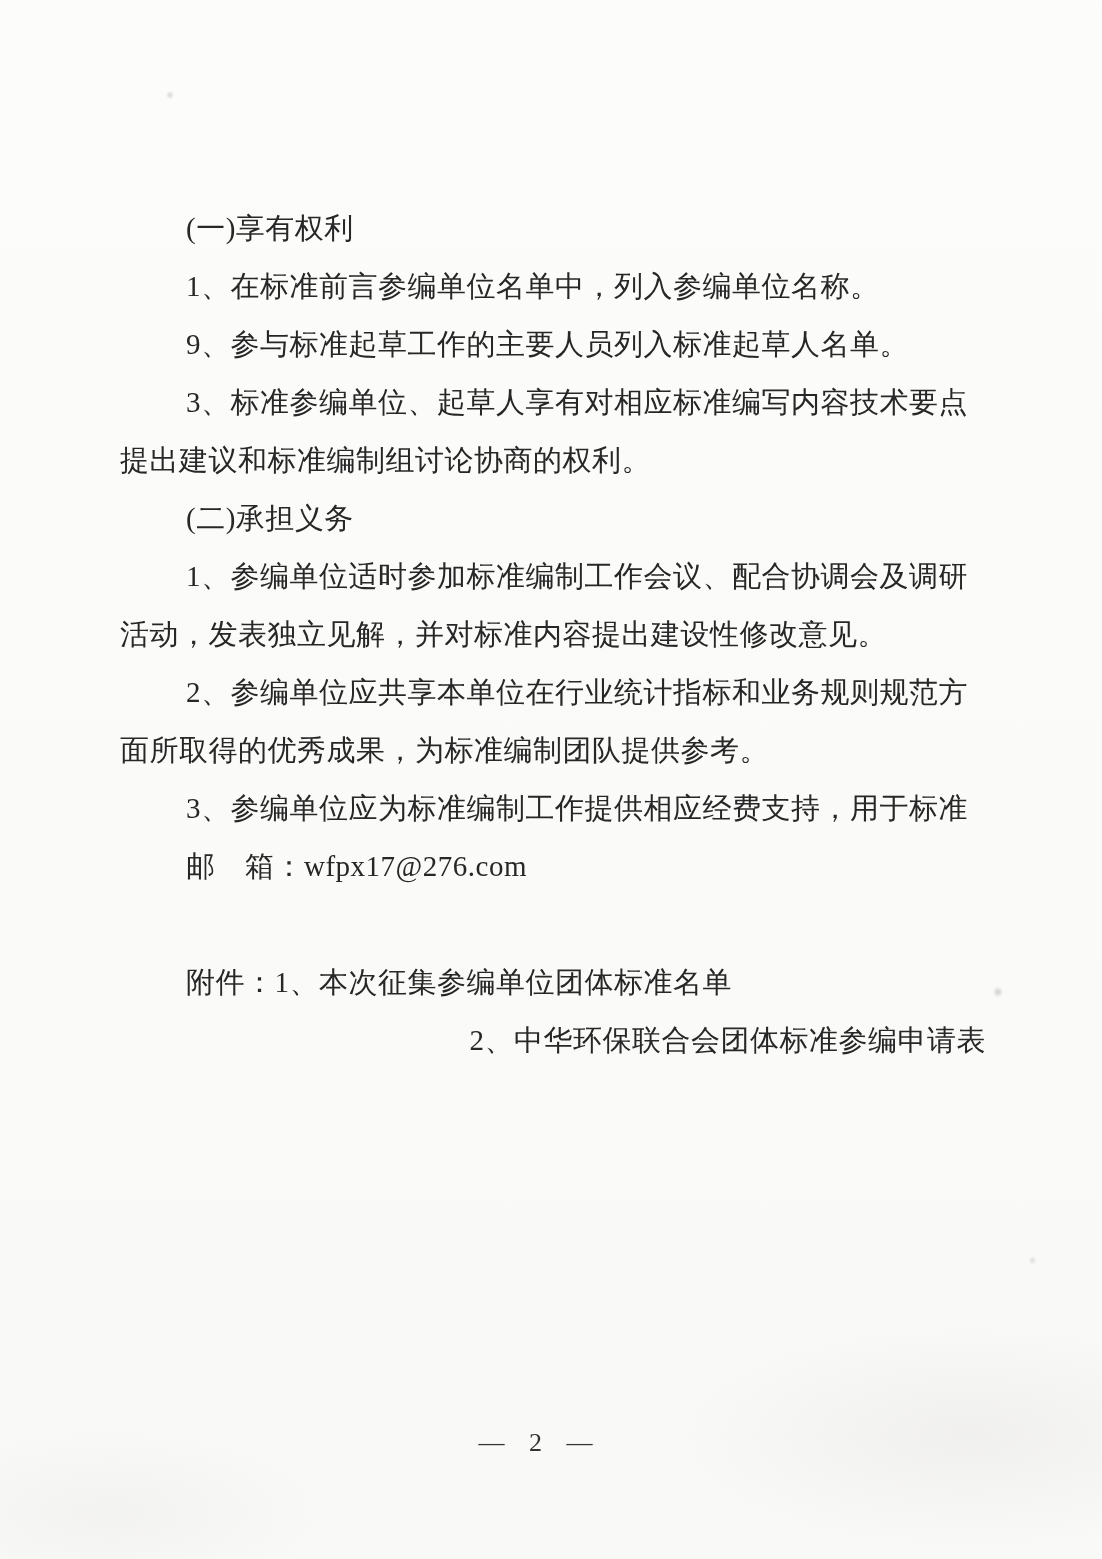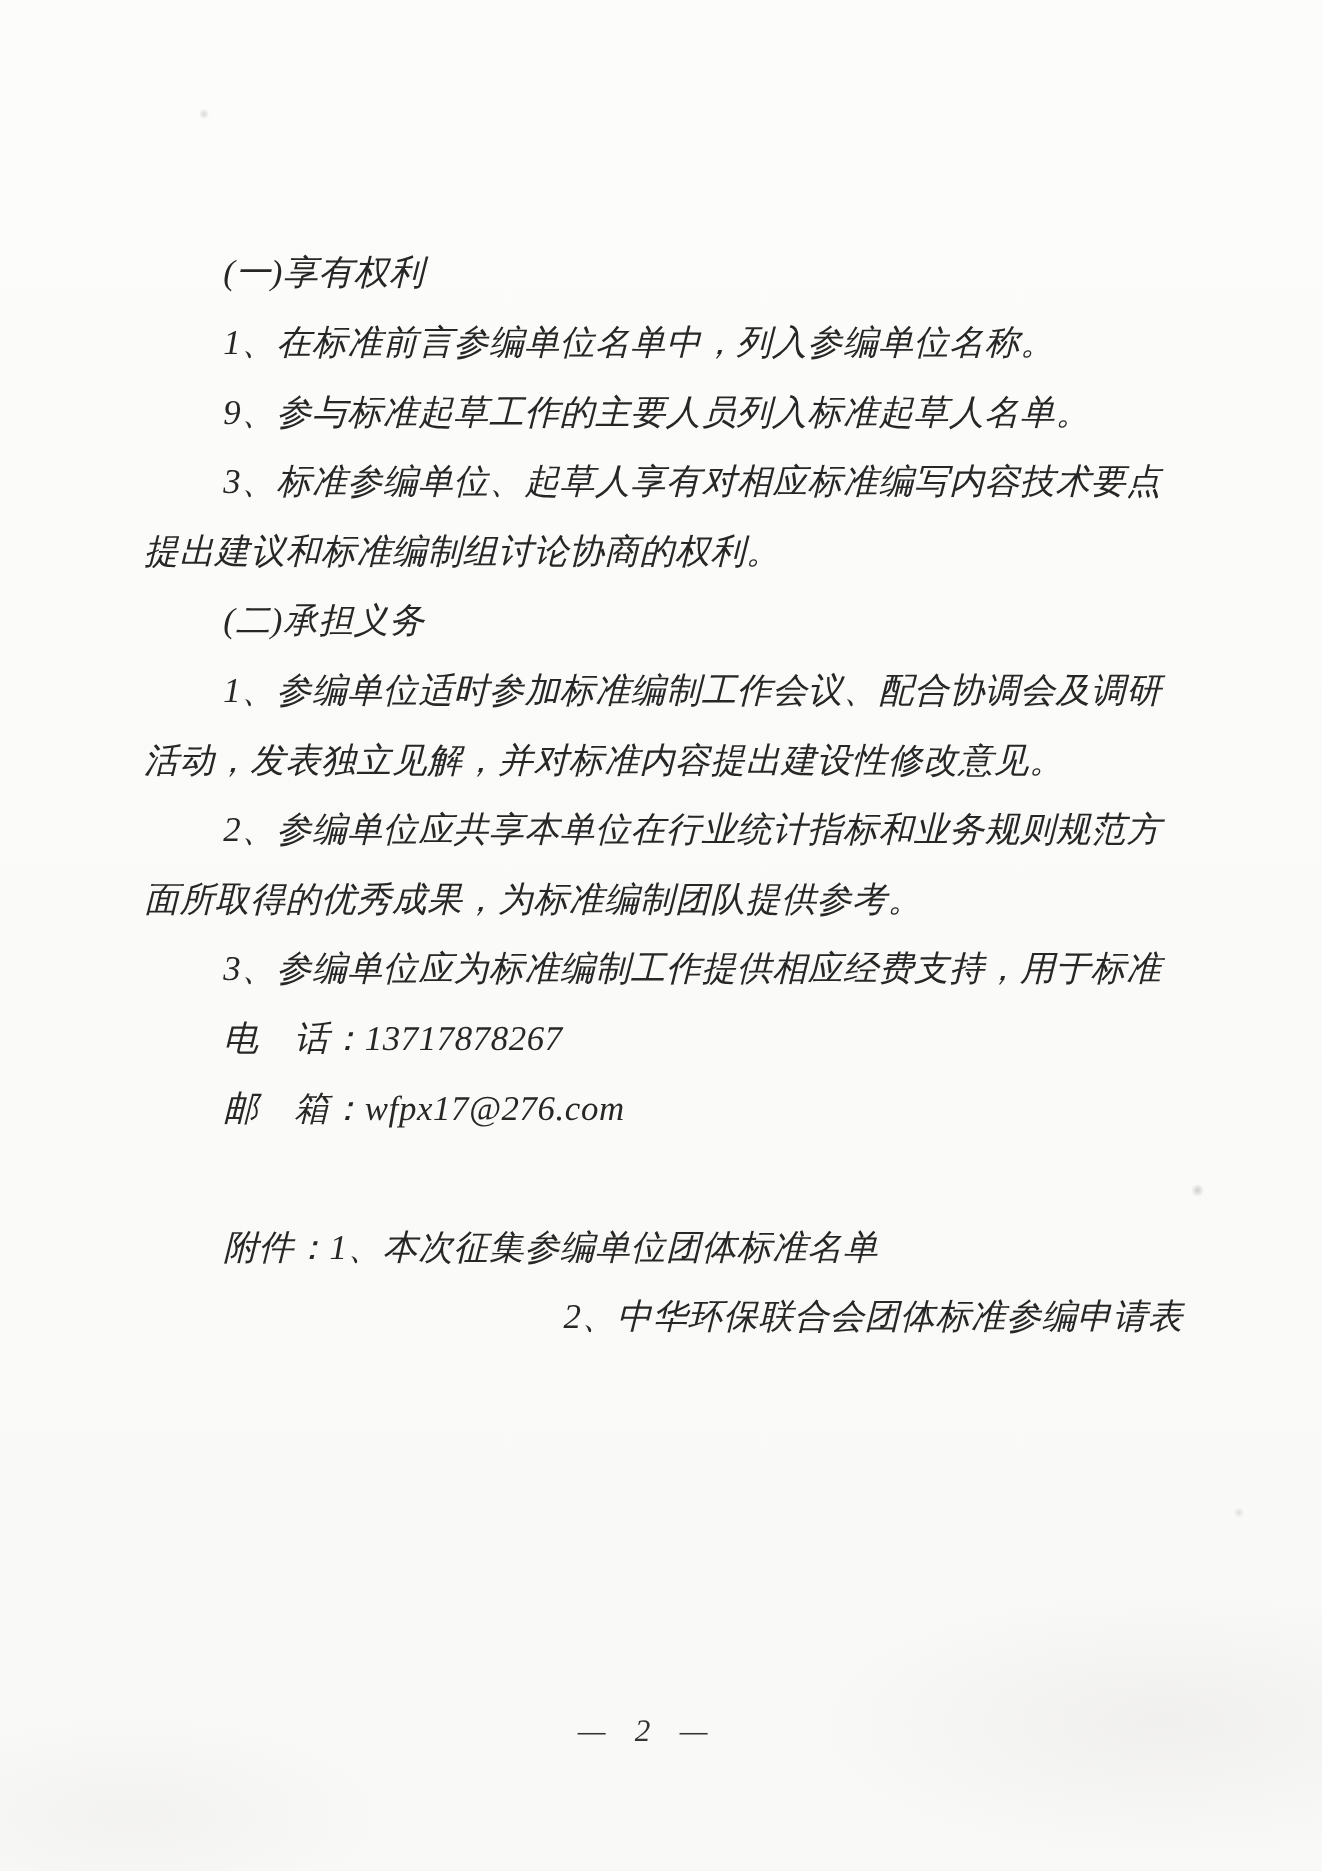--- a/index.html
+++ b/index.html
@@ -9,21 +9,20 @@
   }
   .page {
     position: relative;
     width: 1102px;
     height: 1559px;
     margin: 0 auto;
     background: #fcfcfb;
     overflow: hidden;
     font-family: "Liberation Serif", "DejaVu Serif", serif;
     color: #272727;
-    font-style: italic;
   }
   
   .page::before {
     content: "";
     position: absolute;
     inset: 0;
     background:
       radial-gradient(ellipse 420px 160px at 88% 92%, rgba(200,198,194,0.18), rgba(0,0,0,0) 70%),
       radial-gradient(ellipse 300px 120px at 10% 97%, rgba(205,203,200,0.14), rgba(0,0,0,0) 70%),
       linear-gradient(180deg, rgba(255,255,255,0) 0%, rgba(240,239,236,0.25) 100%);
@@ -86,21 +85,20 @@
       <div class="line first">1、在标准前言参编单位名单中，列入参编单位名称。</div>
       <div class="line first">9、参与标准起草工作的主要人员列入标准起草人名单。</div>
       <div class="line first">3、标准参编单位、起草人享有对相应标准编写内容技术要点</div>
       <div class="line">提出建议和标准编制组讨论协商的权利。</div>
       <div class="line first">(二)承担义务</div>
       <div class="line first">1、参编单位适时参加标准编制工作会议、配合协调会及调研</div>
       <div class="line">活动，发表独立见解，并对标准内容提出建设性修改意见。</div>
       <div class="line first">2、参编单位应共享本单位在行业统计指标和业务规则规范方</div>
       <div class="line">面所取得的优秀成果，为标准编制团队提供参考。</div>
       <div class="line first">3、参编单位应为标准编制工作提供相应经费支持，用于标准</div>
-      <div class="line first">电　话：13717878267</div>
       <div class="line first">邮　箱：wfpx17@276.com</div>
       <div class="line"></div>
       <div class="line first">附件：1、本次征集参编单位团体标准名单</div>
       <div class="line attach">2、中华环保联合会团体标准参编申请表</div>
     </div>
 
   <div class="footer">— 2 —</div>
 </div>
 
 </body></html>

